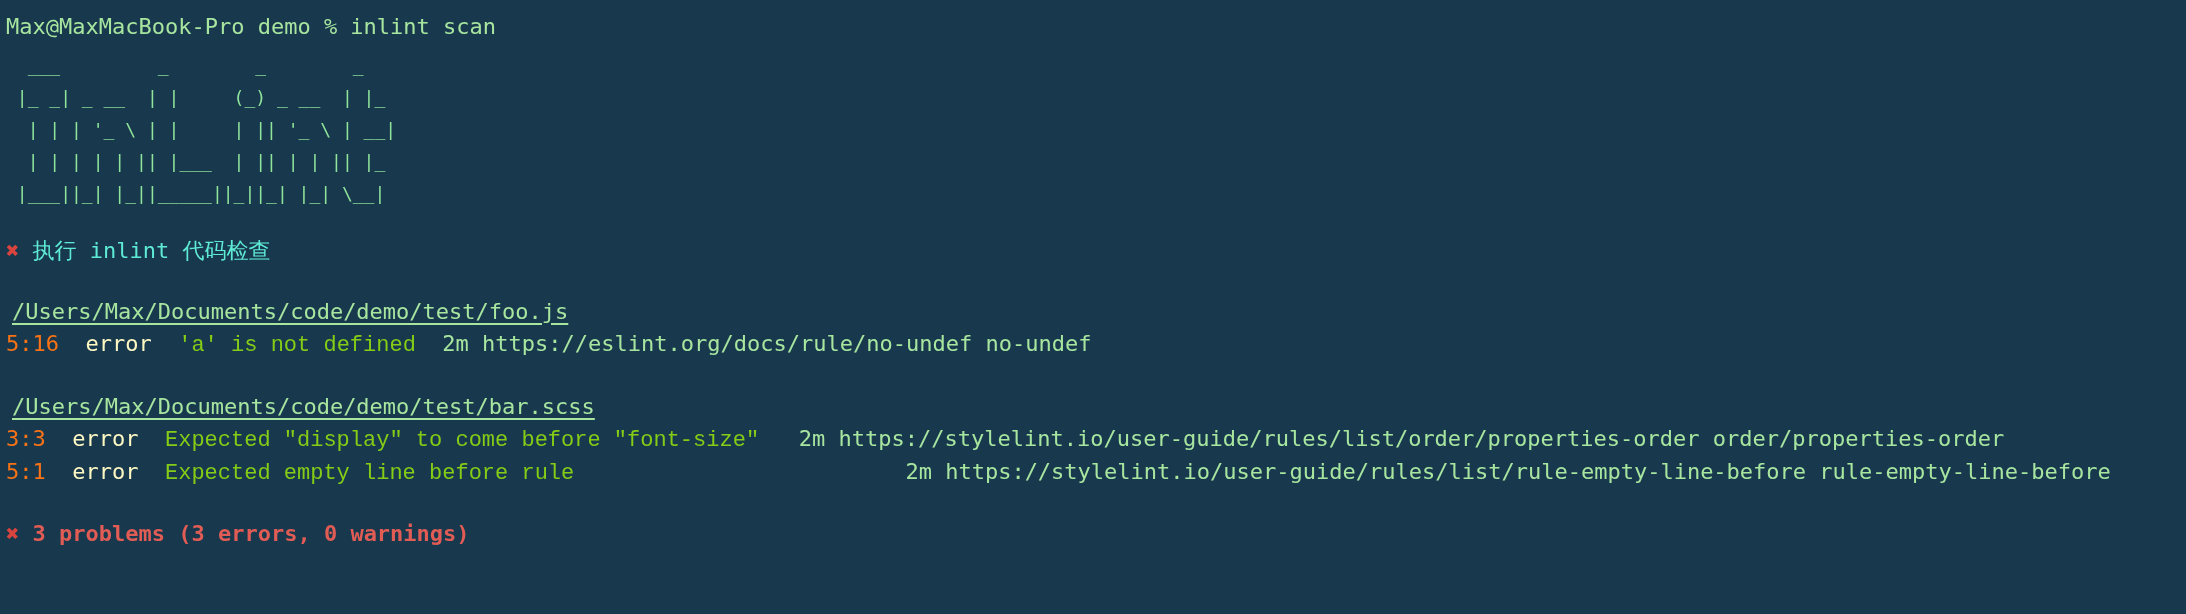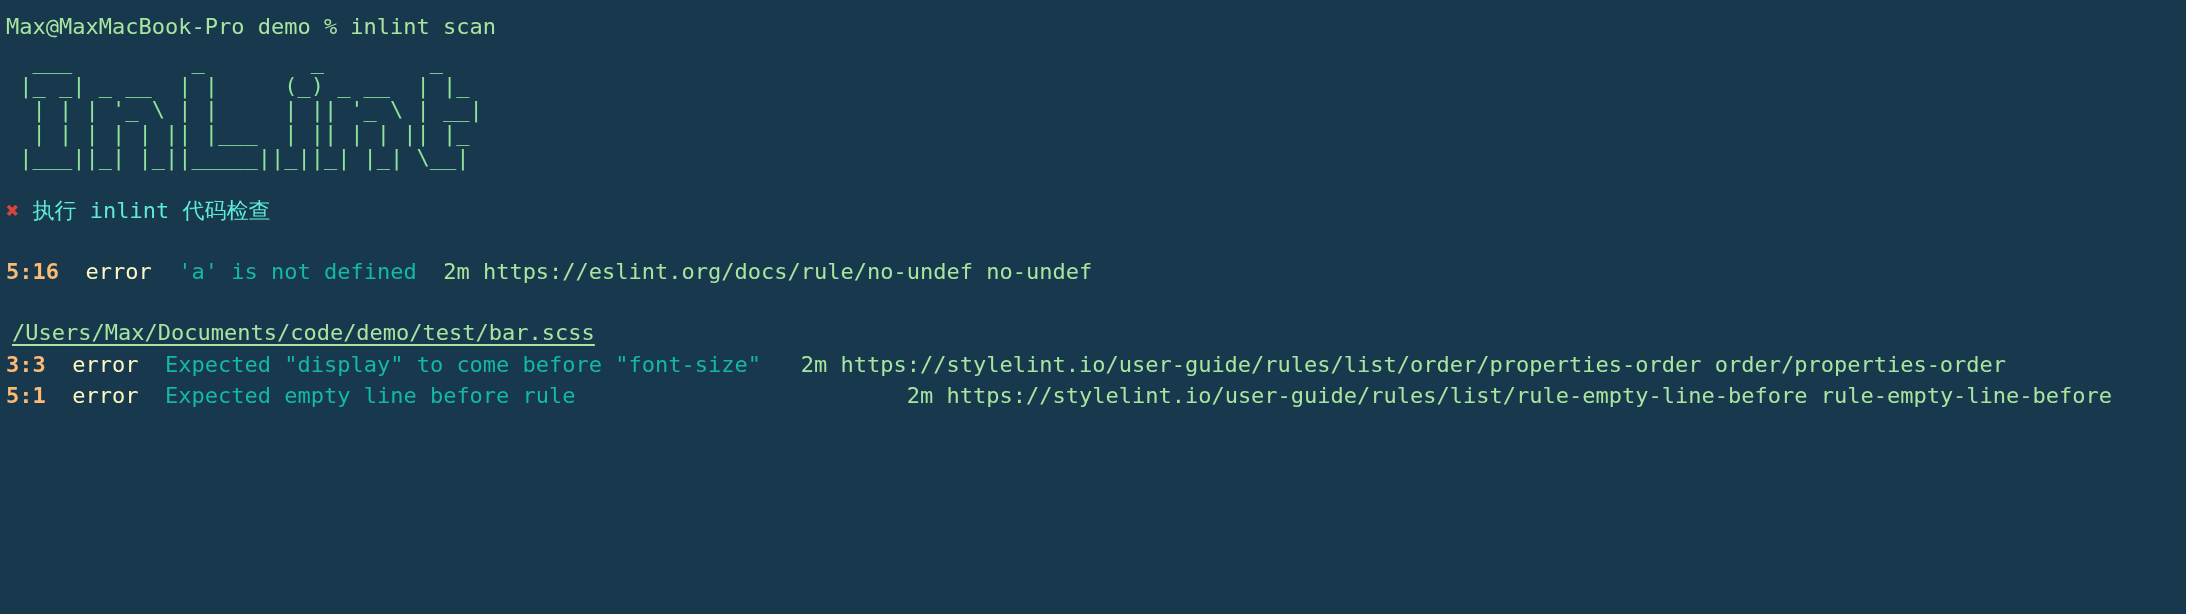--- a/index.html
+++ b/index.html
@@ -23,22 +23,22 @@
   }
   .prompt-line {
     color: #a8e6a0;
     font-size: 22px;
     line-height: 34px;
     white-space: pre;
     padding-left: 6px;
   }
   .banner {
     color: #8fe39a;
-    font-size: 22px;
-    line-height: 24px;
+    font-size: 18px;
+    line-height: 32px;
     white-space: pre;
     padding-left: 6px;
     margin-top: 6px;
   }
   .spacer-md { height: 26px; }
   .spacer-lg { height: 30px; }
   .task-line {
     white-space: pre;
     padding-left: 6px;
     font-size: 22px;
@@ -64,23 +64,23 @@
   .filepath-wrap {
     padding-left: 6px;
   }
   .errline {
     white-space: pre;
     font-size: 22px;
     line-height: 31px;
     padding-left: 6px;
     color: #a8e6a0;
   }
-  .loc { color: #fdba74; font-weight: bold; }
+  .loc { color: #f97316; }
   .sev { color: #fef9c3; }
-  .msg { color: #14b8a6; }
+  .msg { color: #84cc16; font-family: Liberation Mono, monospace; }
   .url { color: #a8e6a0; }
   .rulename { color: #a8e6a0; }
   .summary {
     white-space: pre;
     font-size: 22px;
     line-height: 30px;
     padding-left: 6px;
     color: #e05c55;
     font-weight: bold;
   }
@@ -98,26 +98,30 @@
   | | | '_ \ | |     | || '_ \ | __|
   | | | | | || |___  | || | | || |_
  |___||_| |_||_____||_||_| |_| \__|</div>
 
   <div class="spacer-md"></div>
 
   <div class="task-line"><span class="xmark">✖</span><span class="task-text"> </span><span class="task-text">执行 inlint 代码检查</span></div>
 
   <div class="spacer-lg"></div>
 
+  <div class="filepath-wrap">
+    <span class="filepath">/Users/Max/Documents/code/demo/test/foo.js</span>
+  </div>
   <div class="errline"><span class="loc">5:16</span><span>  </span><span class="sev">error</span><span>  </span><span class="msg">'a' is not defined</span><span>  </span><span class="url">2m</span><span> </span><span class="url">https://eslint.org/docs/rule/no-undef</span><span> </span><span class="rulename">no-undef</span></div>
 
   <div class="spacer-lg"></div>
 
   <div class="filepath-wrap">
     <span class="filepath">/Users/Max/Documents/code/demo/test/bar.scss</span>
   </div>
   <div class="errline"><span class="loc">3:3</span><span>  </span><span class="sev">error</span><span>  </span><span class="msg">Expected "display" to come before "font-size"</span><span>   </span><span class="url">2m</span><span> </span><span class="url">https://stylelint.io/user-guide/rules/list/order/properties-order</span><span> </span><span class="rulename">order/properties-order</span></div>
   <div class="errline"><span class="loc">5:1</span><span>  </span><span class="sev">error</span><span>  </span><span class="msg">Expected empty line before rule</span><span>                         </span><span class="url">2m</span><span> </span><span class="url">https://stylelint.io/user-guide/rules/list/rule-empty-line-before</span><span> </span><span class="rulename">rule-empty-line-before</span></div>
 
   <div class="spacer-lg"></div>
 
+  <div class="summary"><span class="xmark2">✖</span><span> </span><span>3 problems (3 errors, 0 warnings)</span></div>
 
 </div>
 
 </body></html>

